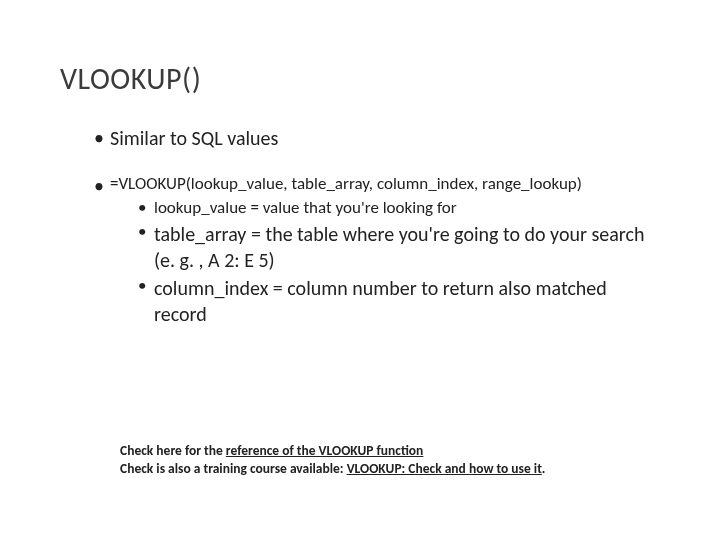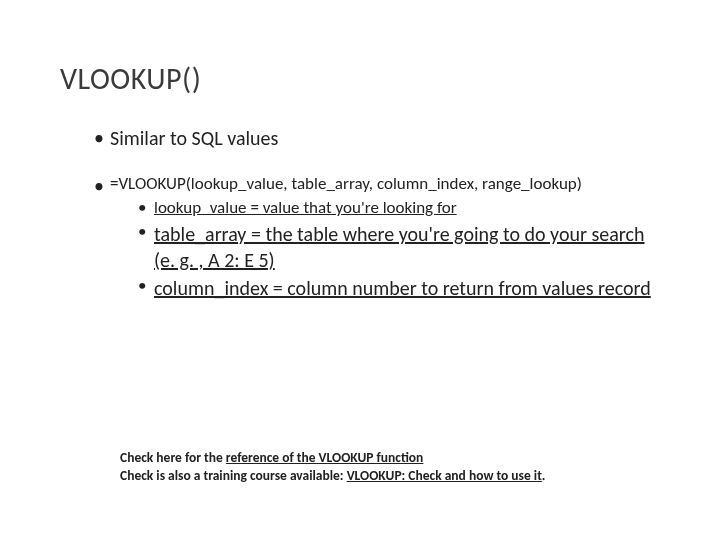--- a/index.html
+++ b/index.html
@@ -54,36 +54,35 @@
   .lvl2 {
     margin-left: 28px;
     margin-top: 2px;
   }
   .lvl2 > li {
     position: relative;
     font-size: 17px;
     line-height: 1.3;
     padding-left: 16px;
     margin-bottom: 2px;
-    text-decoration: underline;
   }
   .lvl2 > li::before {
     content: "•";
     position: absolute;
     left: 0;
     top: 0;
     font-size: 17px;
   }
   .lvl2 > li.small {
     font-size: 20px;
   }
   .footnote {
     position: absolute;
     left: 120px;
-    bottom: 55px;
+    bottom: 62px;
     font-size: 13.5px;
     font-weight: 700;
     line-height: 1.35;
   }
   .footnote .link {
     text-decoration: underline;
     color: #222;
   }
 </style>
 </head>
@@ -93,21 +92,21 @@
 
   <h1 class="title">VLOOKUP()</h1>
 
   <ul class="lvl1">
     <li>Similar to SQL values</li>
     <li class="tight">
       <span>=VLOOKUP(lookup_value, table_array, column_index, range_lookup)</span>
       <ul class="lvl2">
         <li>lookup_value = value that you're looking for</li>
         <li class="small">table_array = the table where you're going to do your search (e. g. , A 2: E 5)</li>
-        <li class="small">column_index = column number to return from values record</li>
+        <li class="small">column_index = column number to return also matched record</li>
       </ul>
     </li>
   </ul>
 
   <div class="footnote">
     <div>
       <span>Check here for the </span><span class="link">reference of the VLOOKUP function</span>
     </div>
     <div>
       <span>Check is also a training course available: </span><span class="link">VLOOKUP: Check and how to use it</span><span>.</span>

